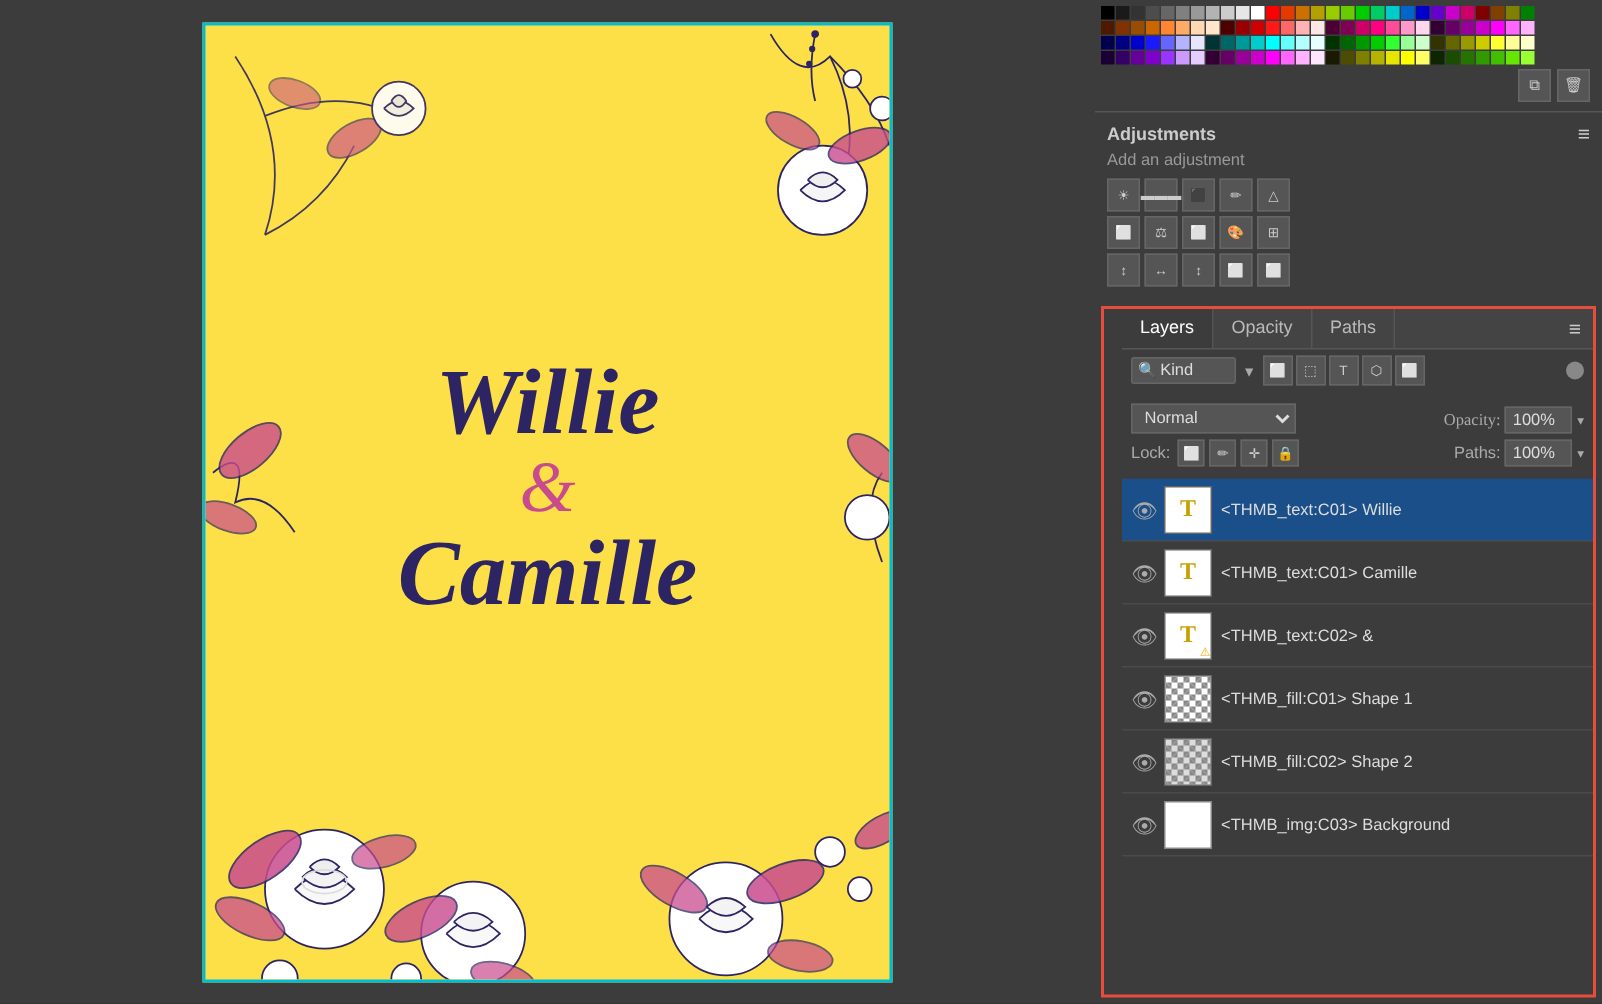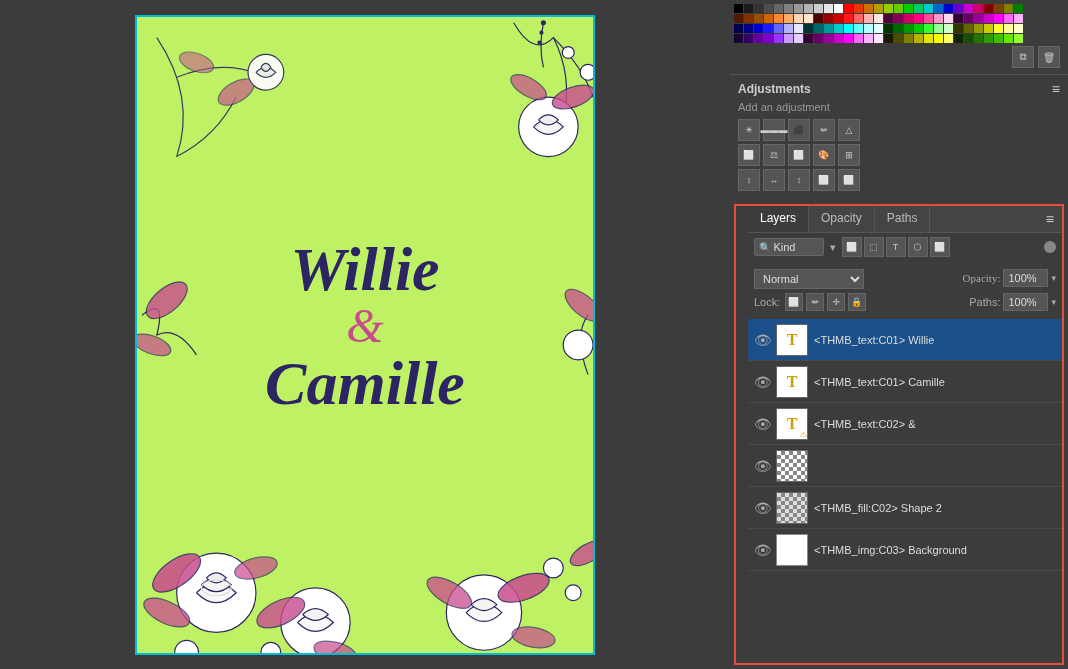--- a/index.html
+++ b/index.html
@@ -19,21 +19,21 @@
       background: #3c3c3c;
       display: flex;
       align-items: center;
       justify-content: center;
       flex-shrink: 0;
     }
 
     .canvas-wrapper {
       width: 460px;
       height: 640px;
-      background: #bef264;
+      background: #fde047;
       border: 2px solid #00bcd4;
       position: relative;
       overflow: hidden;
       display: flex;
       align-items: flex-start;
       justify-content: center;
     }
 
     .canvas-content {
       width: 100%;
@@ -260,21 +260,21 @@
 
     .kind-dot {
       width: 12px;
       height: 12px;
       background: #888;
       border-radius: 50%;
     }
 
     .normal-row {
       display: flex;
-      align-items: flex-start;
+      align-items: flex-end;
       gap: 4px;
       margin-bottom: 4px;
       margin-top: 12px;
     }
 
     .normal-dropdown {
       background: #555;
       border: 1px solid #666;
       color: #ddd;
       font-size: 11px;
@@ -790,20 +790,21 @@
           <span class="layer-thumb-t" style="color:#c8a000;">T</span>
           <span style="position:absolute;bottom:0;right:0;font-size:8px;color:orange;">⚠</span>
         </div>
         <span class="layer-name">&lt;THMB_text:C02&gt; &amp;</span>
       </div>
 
       <div class="layer-item">
         <div class="layer-eye">👁</div>
         <div class="layer-thumb checker-thumb" style="background-image:linear-gradient(45deg,#888 25%,transparent 25%),linear-gradient(-45deg,#888 25%,transparent 25%),linear-gradient(45deg,transparent 75%,#888 75%),linear-gradient(-45deg,transparent 75%,#888 75%);background-size:8px 8px;background-position:0 0,0 4px,4px -4px,-4px 0;background-color:#fff;">
         </div>
+        <span class="layer-name">&lt;THMB_fill:C01&gt; Shape 1</span>
       </div>
 
       <div class="layer-item">
         <div class="layer-eye">👁</div>
         <div class="layer-thumb" style="background-image:linear-gradient(45deg,#888 25%,transparent 25%),linear-gradient(-45deg,#888 25%,transparent 25%),linear-gradient(45deg,transparent 75%,#888 75%),linear-gradient(-45deg,transparent 75%,#888 75%);background-size:8px 8px;background-position:0 0,0 4px,4px -4px,-4px 0;background-color:#ddd;">
         </div>
         <span class="layer-name">&lt;THMB_fill:C02&gt; Shape 2</span>
       </div>
 
       <div class="layer-item">

